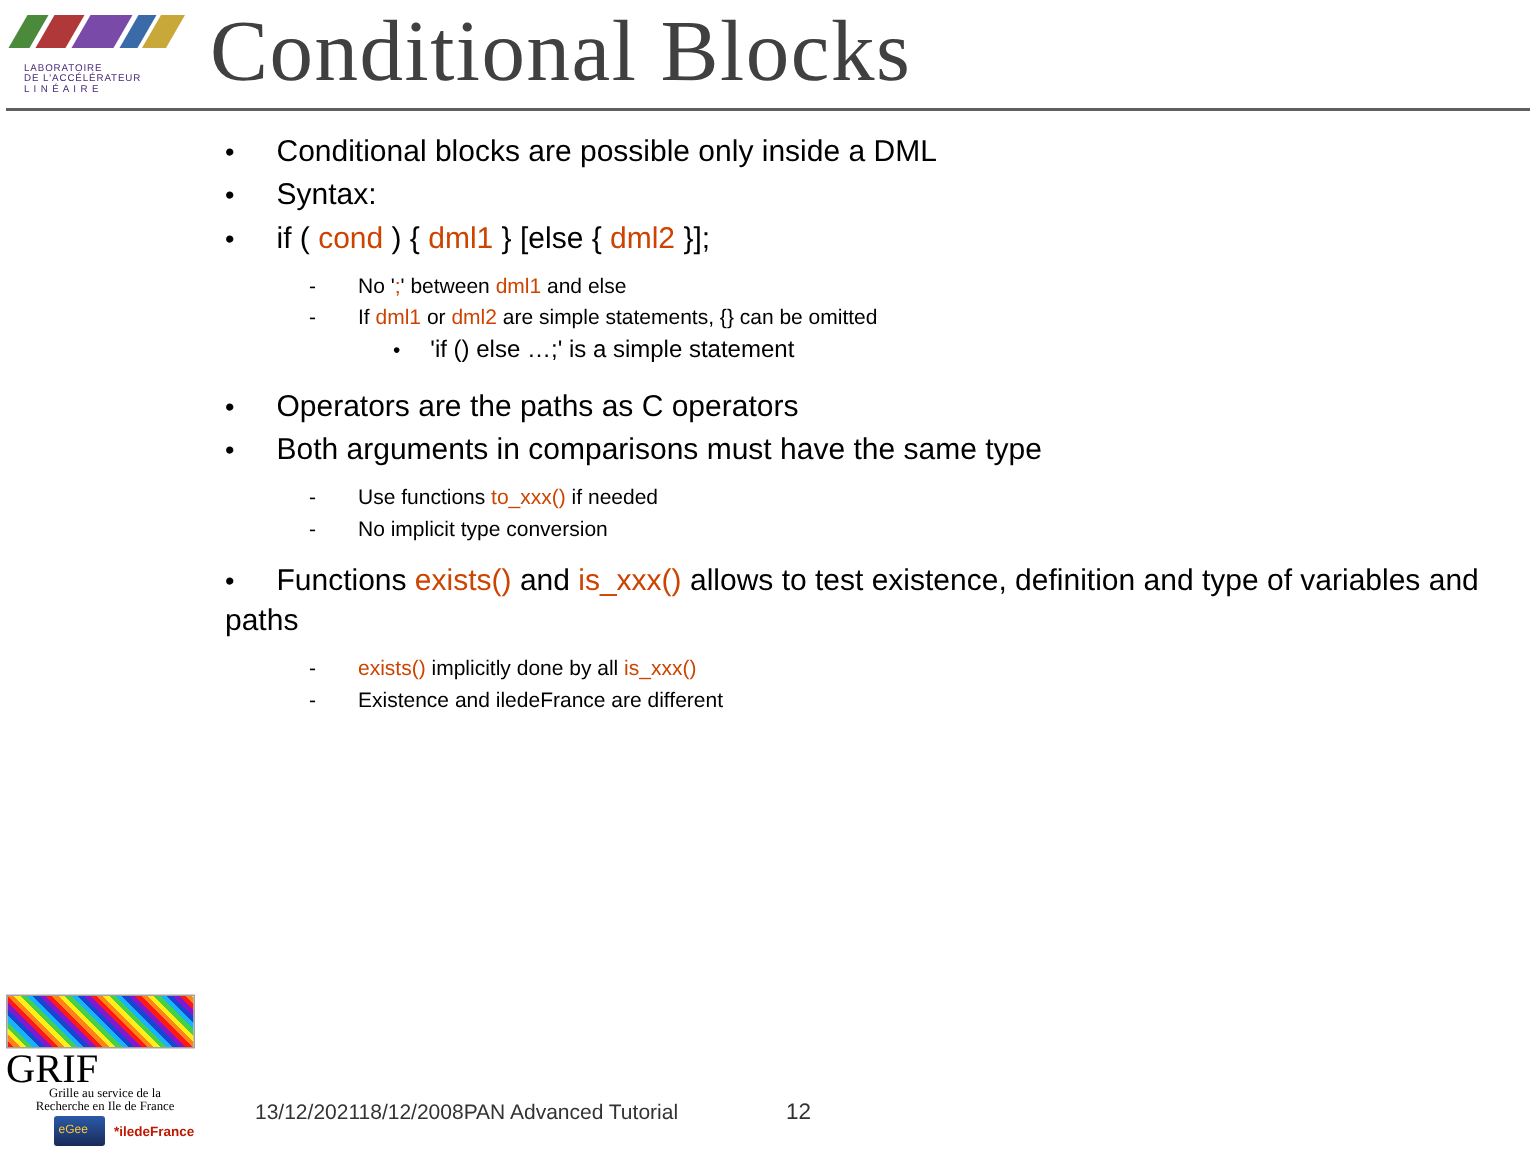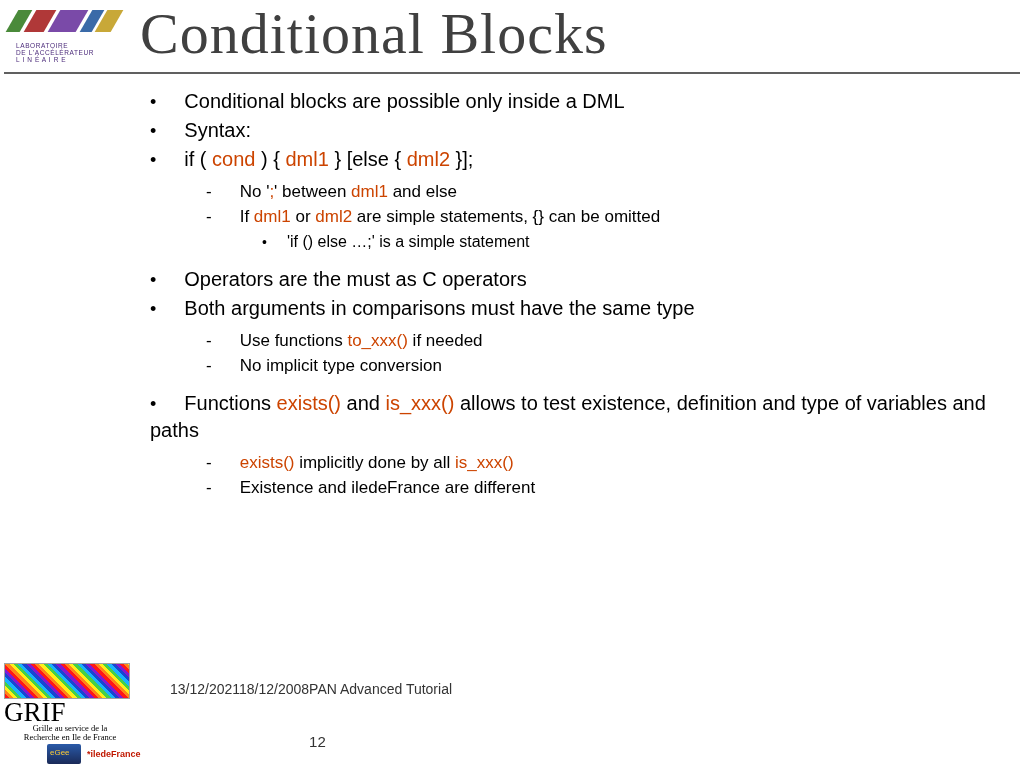--- a/index.html
+++ b/index.html
@@ -48,21 +48,21 @@
   .content {
     position: absolute;
     top: 88px;
     left: 150px;
     width: 850px;
     font-size: 20px;
     color: #000;
     line-height: 1.35;
   }
   .l1 { margin-left: 0; margin-bottom: 2px; }
-  .l2 { margin-left: 56px; margin-bottom: 2px; font-size: 17px; }
+  .l2 { margin-left: 56px; margin-bottom: 2px; font-size: 14px; }
   .l3 { margin-left: 112px; margin-bottom: 8px; font-size: 16px; }
   .bullet-dot::before { content: "•"; margin-right: 28px; font-size: 18px; }
   .bullet-dash::before { content: "-"; margin-right: 28px; }
   .bullet-sub::before { content: "•"; margin-right: 20px; font-size: 14px; }
   .code { color: #cc4400; }
   .spacer-sm { height: 6px; }
   .spacer-md { height: 10px; }
   .logo-bl {
     position: absolute;
     left: 4px;
@@ -94,21 +94,20 @@
     opacity: 0.9;
     border: 1px solid #999;
   }
   .egee-row {
     position: absolute;
     left: 36px;
     bottom: 4px;
     display: flex;
     align-items: center;
     gap: 6px;
-    margin-left: 11px;
   }
   .egee-box {
     width: 34px; height: 20px;
     background: linear-gradient(#2a5aa8, #1a2a58);
     border-radius: 2px;
     position: relative;
   }
   .egee-box::after {
     content: "eGee";
     color: #ffcc33;
@@ -130,22 +129,21 @@
     width: 830px;
     display: flex;
     justify-content: flex-start;
     align-items: baseline;
     font-size: 14px;
     color: #333;
   }
   .footer .right {
     display: flex;
     align-items: baseline;
-    gap: 36px;
-    flex-direction: column;
+    gap: 72px;
   }
   .slide-num { font-size: 15px; }
   .lal-text {
     position: absolute;
     top: 36px;
     left: 8px;
     font-size: 6.5px;
     letter-spacing: 0.6px;
     color: #4b2a7a;
     font-family: Arial;
@@ -177,21 +175,21 @@
   <div class="l1 bullet-dot">Conditional blocks are possible only inside a DML</div>
   <div class="l1 bullet-dot">Syntax:</div>
   <div class="l1 bullet-dot"><span>if ( </span><span class="code">cond</span><span> ) { </span><span class="code">dml1</span><span> } [else { </span><span class="code">dml2</span><span> }];</span></div>
 
   <div class="spacer-sm"></div>
   <div class="l2 bullet-dash"><span>No '</span><span class="code">;</span><span>' between </span><span class="code">dml1</span><span> and else</span></div>
   <div class="l2 bullet-dash"><span>If </span><span class="code">dml1</span><span> or </span><span class="code">dml2</span><span> are simple statements, {} can be omitted</span></div>
   <div class="l3 bullet-sub">'if () else …;' is a simple statement</div>
 
   <div class="spacer-sm"></div>
-  <div class="l1 bullet-dot">Operators are the must as C operators</div>
+  <div class="l1 bullet-dot">Operators are the paths as C operators</div>
   <div class="l1 bullet-dot">Both arguments in comparisons must have the same type</div>
 
   <div class="spacer-sm"></div>
   <div class="l2 bullet-dash"><span>Use functions </span><span class="code">to_xxx()</span><span> if needed</span></div>
   <div class="l2 bullet-dash">No implicit type conversion</div>
 
   <div class="spacer-md"></div>
   <div class="l1 bullet-dot"><span>Functions </span><span class="code">exists()</span><span> and </span><span class="code">is_xxx()</span><span> allows to test existence, definition and type of variables and paths</span></div>
 
   <div class="spacer-sm"></div>

